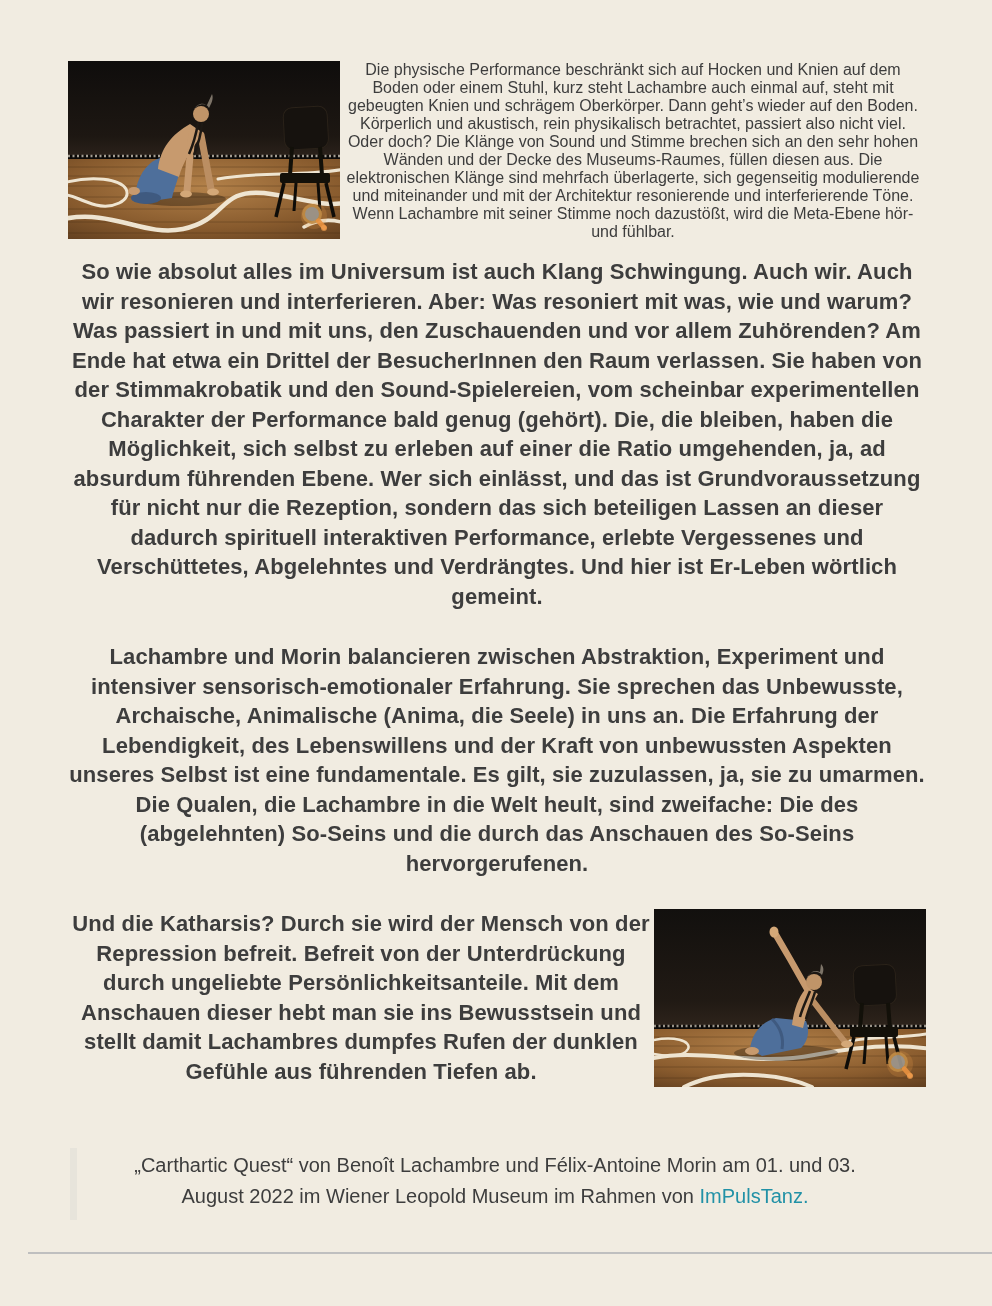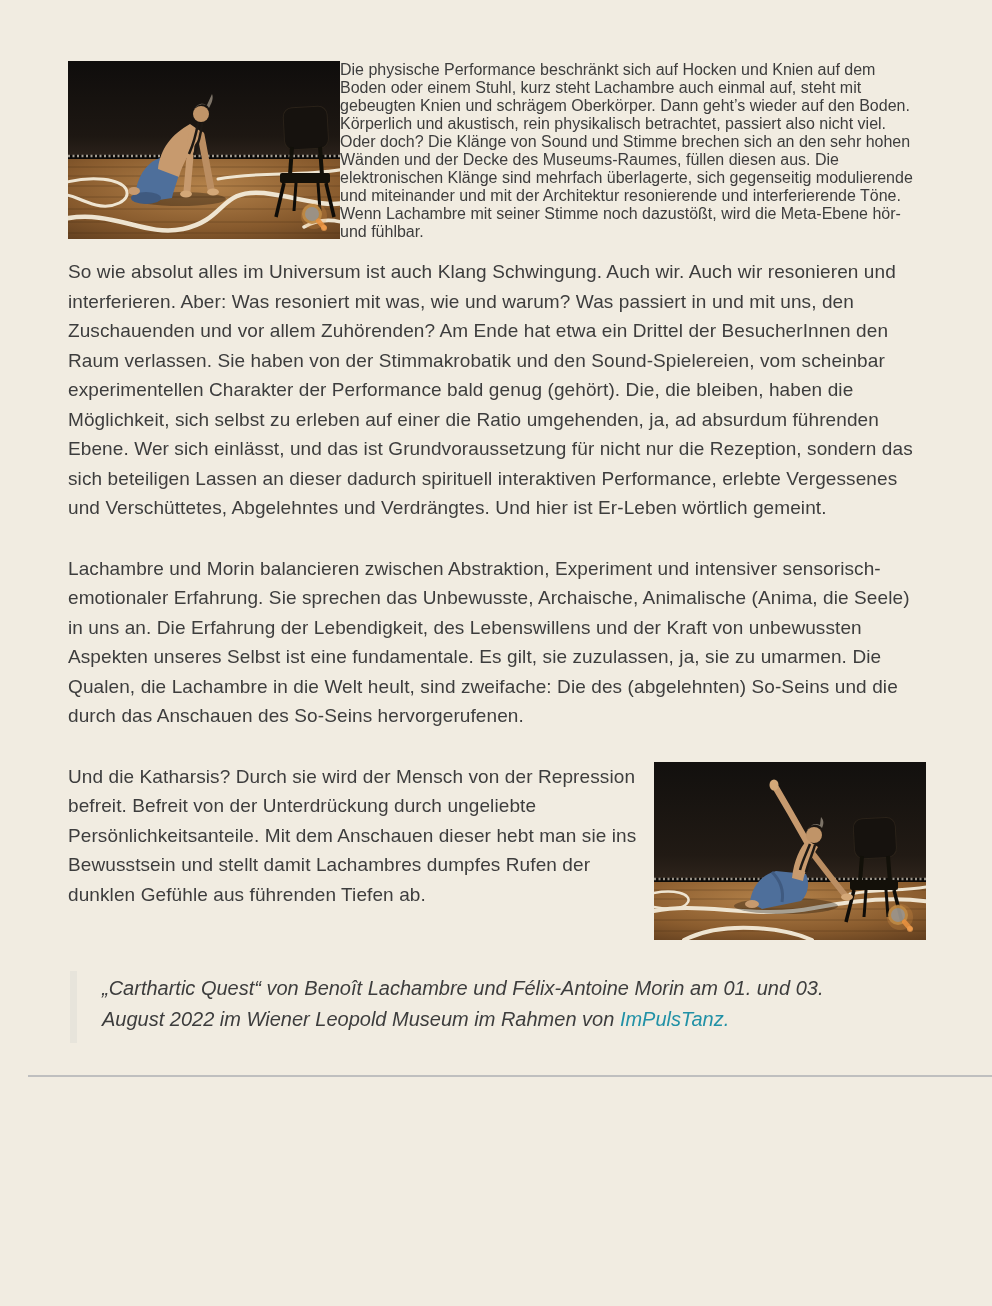--- a/index.html
+++ b/index.html
@@ -3,44 +3,45 @@
 <meta charset="utf-8">
 <style>
   html, body { margin:0; padding:0; }
   body {
     width:992px; height:1306px; overflow:hidden;
     background:#f1ece1;
     font-family:"Liberation Sans", sans-serif;
     color:#3d3d3d;
     -webkit-font-smoothing:antialiased;
   }
-  .page { padding:30px 77px 0 68px; }
+  .page { padding:30px 77px 0 68px;text-align:center; }
   article { width:858px; }
   .para {
-    font-size:19px; line-height:29.5px;
+    font-size:22px; line-height:29.5px;
     margin:12px 0 31px 0;
     letter-spacing:0.1px;
+    font-weight:bold;
   }
   figure.photo {
     width:272px; height:178px;
     position:relative; margin:0; padding:0;
     cursor:pointer;
   }
   figure.photo svg.scene { display:block; width:272px; height:178px; }
   .float-left  { float:left;  margin:0 12px 26px 0; }
   .float-right { float:right; margin:-8px -36px 34px 13px; }
   .zoom-badge {
     position:absolute; right:10px; bottom:6px;
     width:32px; height:32px; pointer-events:none;
   }
   blockquote.quote {
     margin:31px 0 0 2px;
     border-left:7px solid #e7e4db;
     padding:2px 38px 8px 25px;
-    font-size:20px; font-style:italic; line-height:31px;
+    font-size:20px; line-height:31px;
     color:#3d3d3d;
   }
   .quote-link { color:#2191a6; text-decoration:none; cursor:pointer; }
   hr.footer-divider {
     border:none; border-top:2px solid #bfbfbf;
     width:964px; margin:32px 0 0 -40px;
   }
   .clearfix::after { content:""; display:block; clear:both; }
 </style>
 </head>

